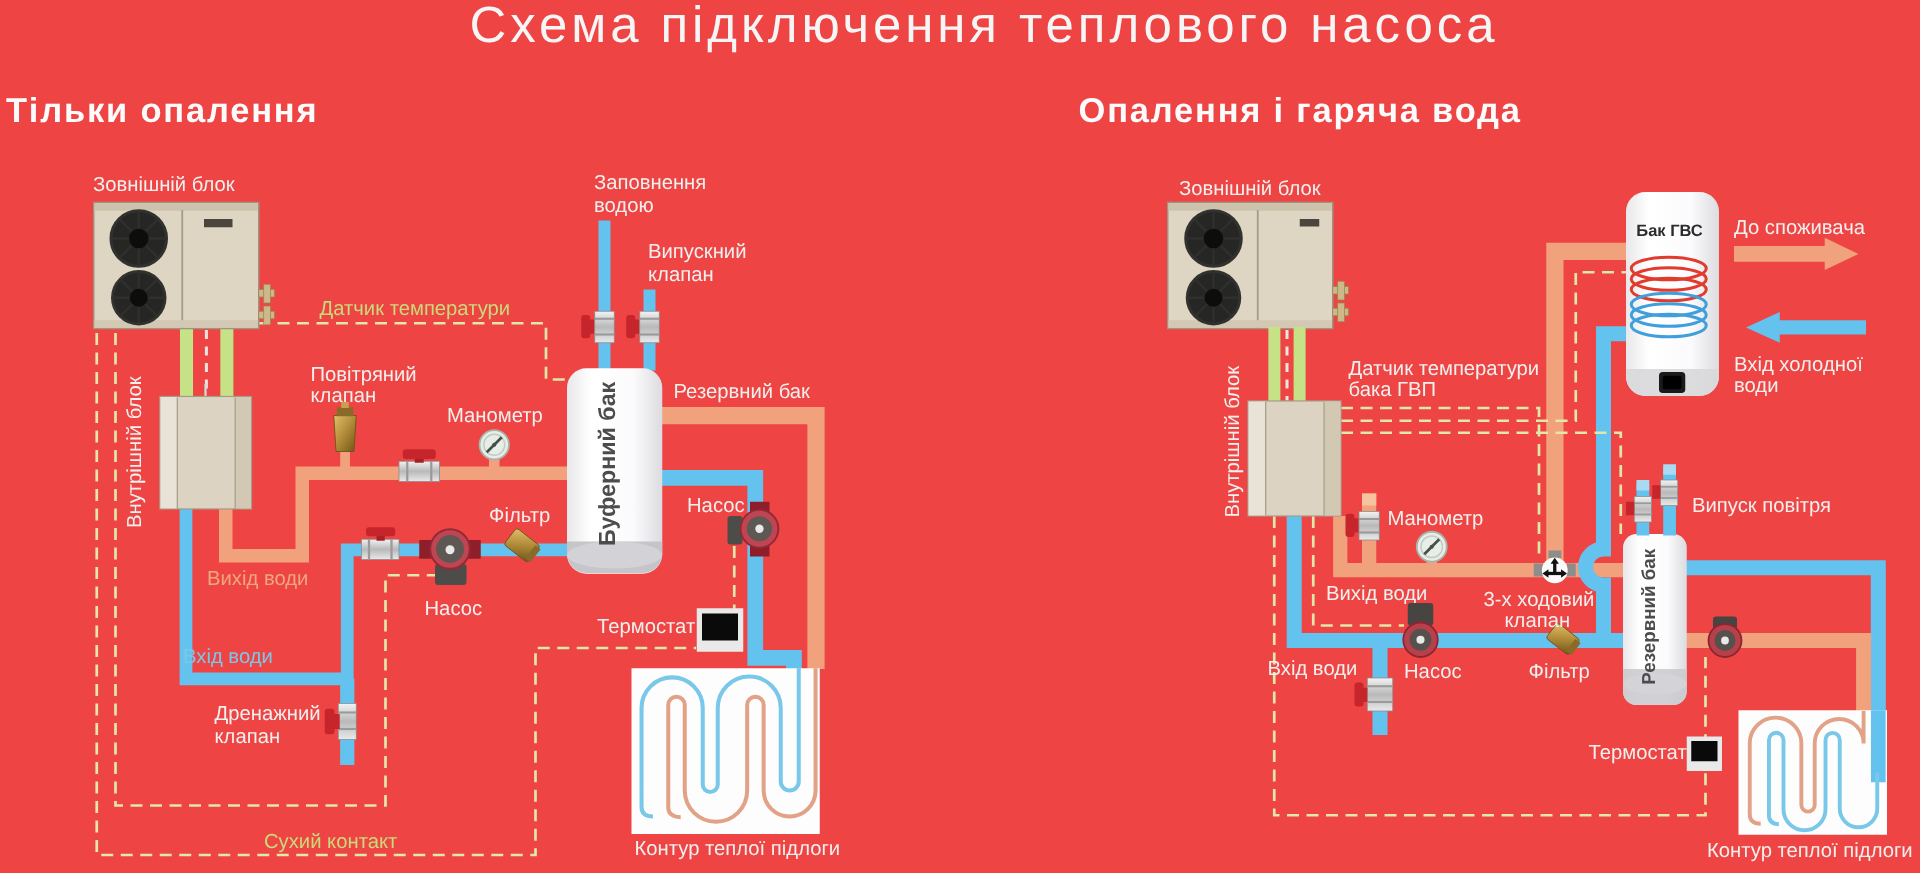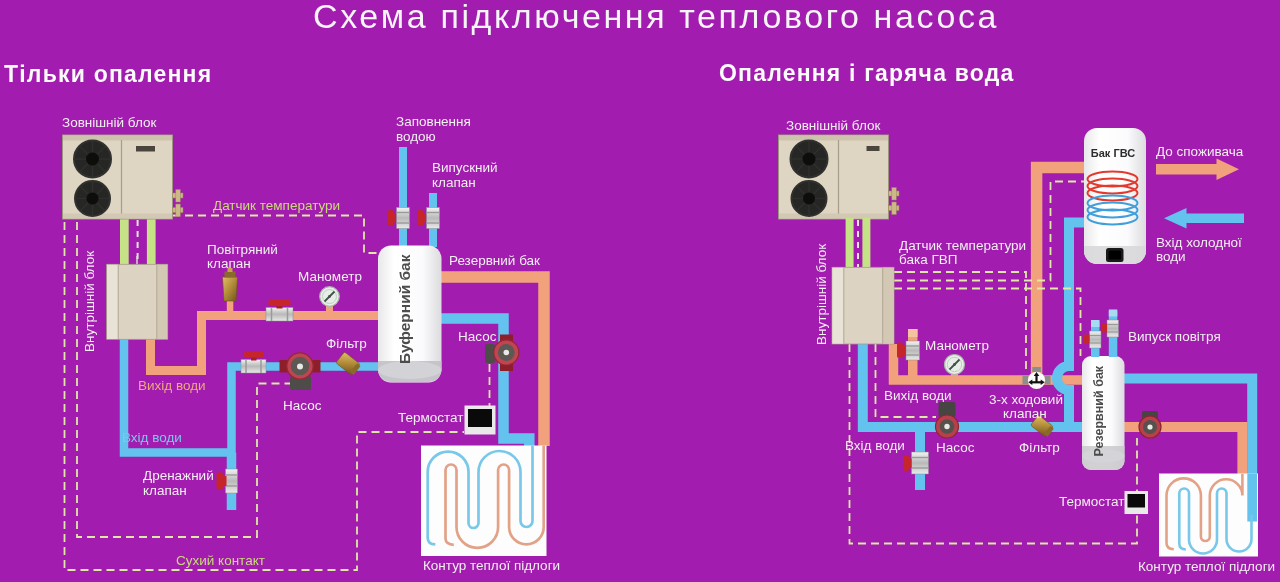--- a/index.html
+++ b/index.html
@@ -1,16 +1,16 @@
 <!DOCTYPE html>
 <html><head>
 <meta charset="utf-8">
 <style>
 html,body{margin:0;padding:0;background:#3a3a38;}
-#page{position:relative;width:1280px;height:582px;background:#a21caf;overflow:hidden;font-family:"Liberation Sans",sans-serif;}
+#page{position:relative;width:1280px;height:582px;background:#ef4444;overflow:hidden;font-family:"Liberation Sans",sans-serif;}
 svg{position:absolute;left:0;top:0;}
 text{font-family:"Liberation Sans",sans-serif;}
 </style>
 </head>
 <body>
 <div id="page">
 <svg width="1280" height="582" viewBox="0 0 1280 582">
 <defs>
 <linearGradient id="tankG" x1="0" y1="0" x2="1" y2="0">
 <stop offset="0" stop-color="#e8e8ea"></stop>

